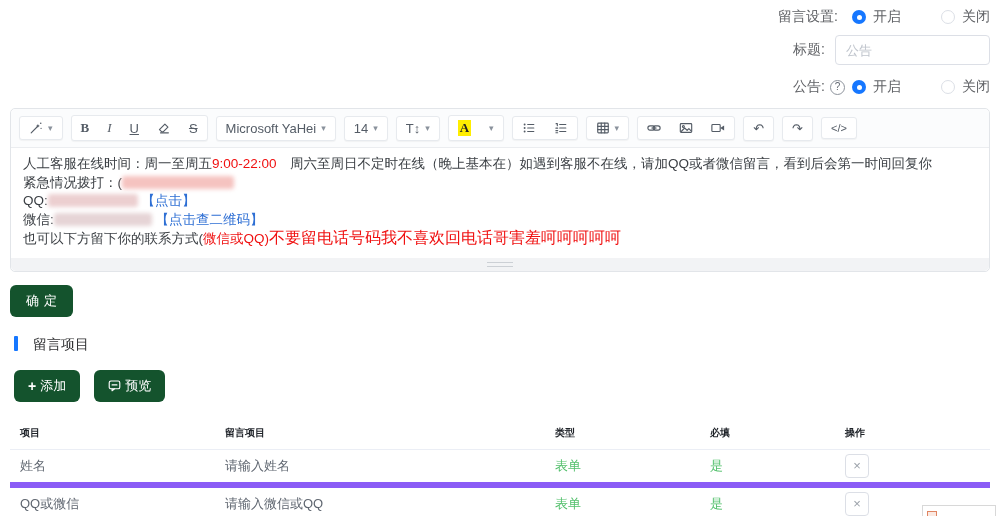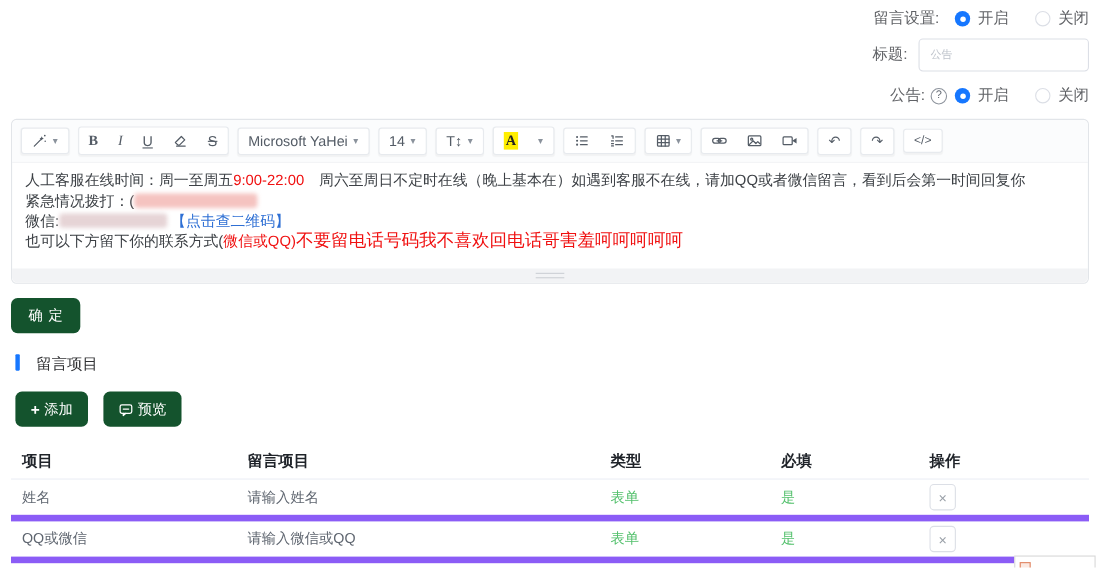--- a/index.html
+++ b/index.html
@@ -11,22 +11,22 @@
   .wrap { padding:8px 10px 0 10px; }
 
   
   .form-row { display:flex; align-items:center; margin-bottom:9px;justify-content:flex-end; }
   .form-label { color:#606266; }
   .radio { display:inline-flex; align-items:center; cursor:pointer; }
   .radio .dot { width:14px; height:14px; border-radius:50%; margin-right:7px; position:relative; }
   .radio.on .dot { background:#1677ff; }
   .radio.on .dot::after { content:""; position:absolute; left:4.5px; top:4.5px; width:5px; height:5px; border-radius:50%; background:#fff; }
   .radio.off .dot { background:#fff; border:1px solid #dcdfe6; }
-  .ml14 { margin-left:14px; } .ml24 { margin-left:24px; }
-  .text-input { width:155px; height:30px; border:1px solid #dcdfe6; border-radius:4px; padding:0 10px; font-size:10px; color:#606266; outline:none; margin-left:10px; font-family:"Liberation Sans",sans-serif;}
+  .ml14 { margin-left:14px; } .ml24 { margin-left:40px; }
+  .text-input { width:155px; height:30px; border:1px solid #dcdfe6; border-radius:4px; padding:0 10px; font-size:13px; color:#606266; outline:none; margin-left:10px; font-family:"Liberation Sans",sans-serif;}
   .text-input::placeholder { color:#bfc4cc; }
   .help { width:15px; height:15px; border:1px solid #8d939c; border-radius:50%; font-size:10px; line-height:1; display:inline-flex; align-items:center; justify-content:center; color:#5f6670; margin:0 7px 0 5px; }
 
   
   .editor { border:1px solid #e2e5e9; border-radius:5px; margin-top:6px; }
   .toolbar { background:#fbfcfd; border-bottom:1px solid #ebedf0; border-radius:5px 5px 0 0; padding:6px 8px; display:flex; align-items:center; gap:8px; flex-wrap:nowrap; }
   .grp { display:inline-flex; align-items:stretch; background:#fff; border:1px solid #e7eaee; border-radius:3px; box-shadow:0 1px 1px rgba(0,0,0,.04); }
   .tbtn { padding:4px 9px; font-size:13px; color:#545c66; display:inline-flex; align-items:center; gap:5px; cursor:pointer; background:transparent; border:none; font-family:"Liberation Sans",sans-serif;}
   .caret { font-size:9px; color:#8a929c; }
   .g-bold { font-weight:bold; font-family:"Liberation Serif",serif; }
@@ -57,21 +57,21 @@
   .picon rect, .picon path { stroke:#fff; fill:none; stroke-width:1.4; stroke-linecap:round; stroke-linejoin:round; }
 
   
   .section { display:flex; align-items:flex-start; gap:15px; margin:19px 0 16px 4px; }
   .section .bar { width:4px; height:15px; background:#1677ff; border-radius:1px; }
   .section .title { color:#303133; font-size:14px; }
 
   
   .tbl { width:980px; }
   .thead, .trow { display:flex; align-items:center; }
-  .thead { font-weight:bold; color:#1f2329; font-size:14px; height:32px; border-bottom:1px solid #ebeef5; }
+  .thead { font-weight:bold; color:#1f2329; font-size:10px; height:32px; border-bottom:1px solid #ebeef5; }
   .trow { height:38px; border-bottom:6px solid #8b5cf6; font-size:13px; color:#5f6670; }
   .c1 { width:215px; padding-left:10px; } .c2 { width:330px; } .c3 { width:155px; } .c4 { width:135px; } .c5 { flex:1; }
   [data-color="green"] { color:#53c06c; }
   .xbtn { width:24px; height:24px; border:1px solid #dcdfe6; border-radius:4px; background:#fff; color:#9aa0a8; font-size:13px; line-height:1; display:flex; align-items:center; justify-content:center; cursor:pointer; }
 
   
   .cutbox { position:absolute; right:4px; top:505px; width:74px; height:20px; background:#fff; border:1px solid #d8d8d8; display:flex; align-items:center; padding:2px 4px; gap:4px; }
   .broken-img { width:10px; height:9px; border:1px solid #e08562; background:#fbe9e2; flex:none; }
 </style>
 </head>
@@ -228,20 +228,23 @@
           </button>
       </span>
     </div>
 
     <div class="content">
       <div>
         <span>人工客服在线时间：周一至周五</span><span class="red">9:00-22:00</span><span>　周六至周日不定时在线（晚上基本在）如遇到客服不在线，请加QQ或者微信留言，看到后会第一时间回复你</span>
       </div>
       <div>
         <span>紧急情况拨打：(</span><span class="blur phone"></span>
+      </div>
+      <div>
+        <span>QQ:</span><span class="blur qq"></span> <span class="blue-link">【点击】</span>
       </div>
       <div>
         <span>微信:</span><span class="blur wx"></span> <span class="blue-link">【点击查二维码】</span>
       </div>
       <div>
         <span>也可以下方留下你的联系方式(</span><span class="red">微信或QQ)</span><span class="red-small">不要留电话号码我不喜欢回电话哥害羞呵呵呵呵呵</span>
       </div>
     </div>
 
     <div class="statusbar">

